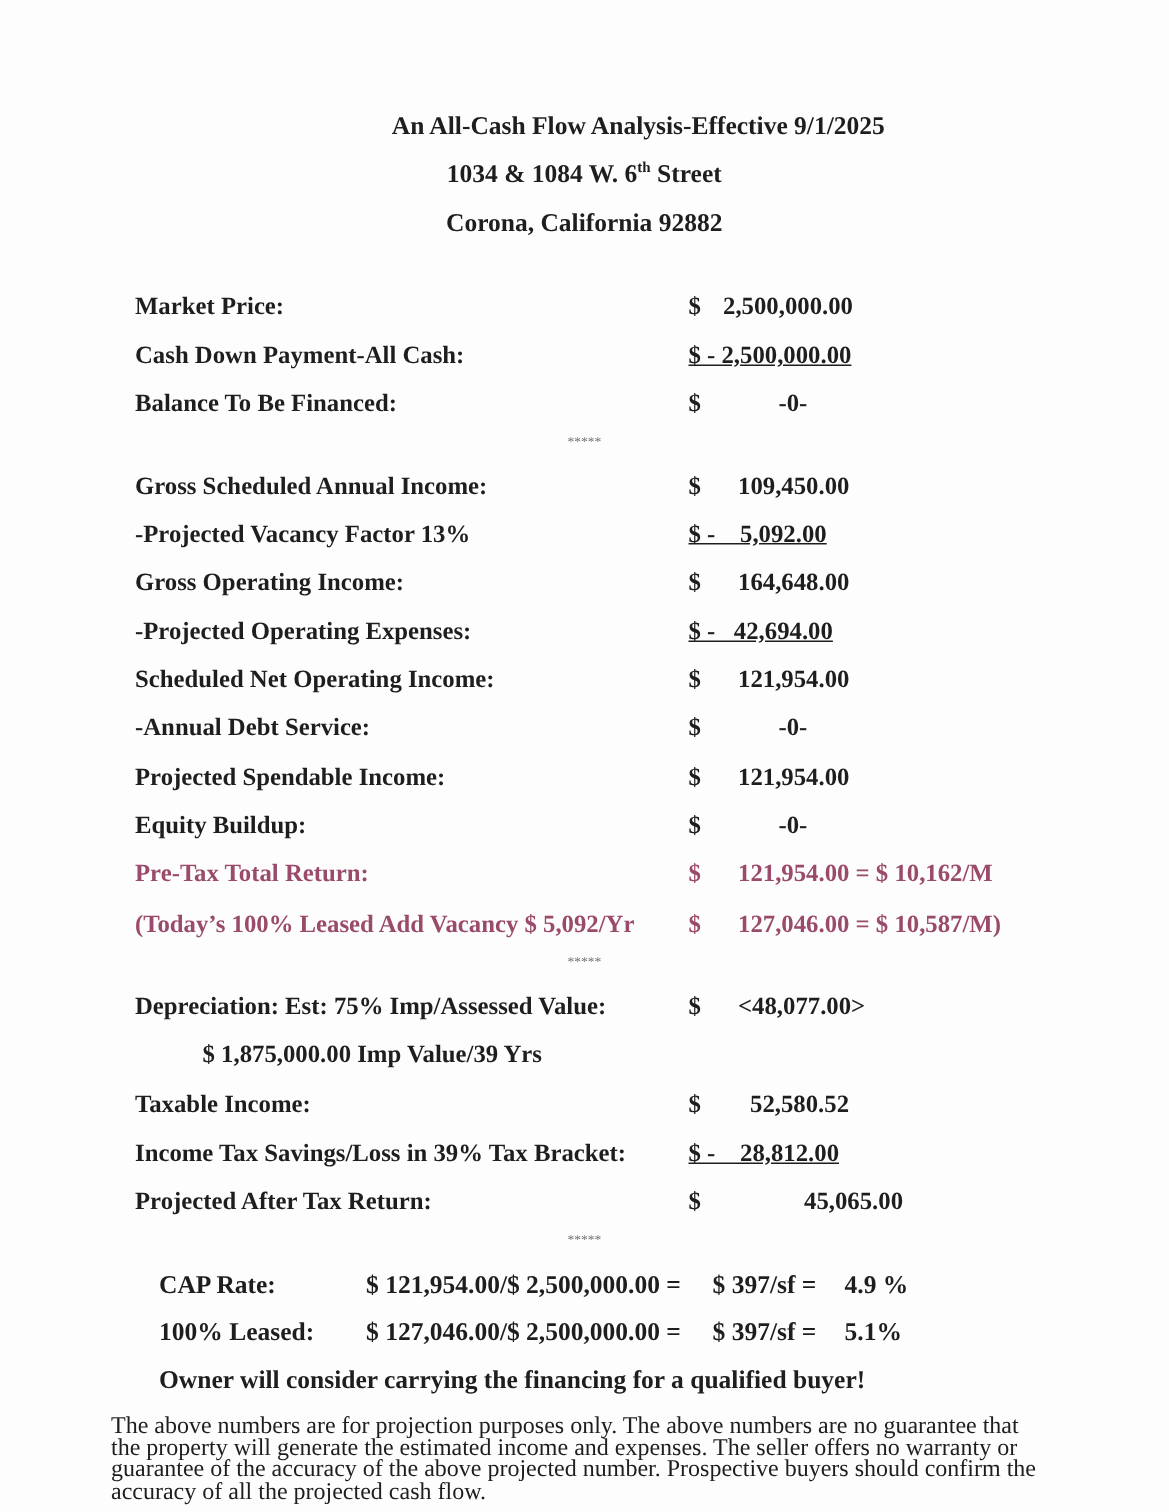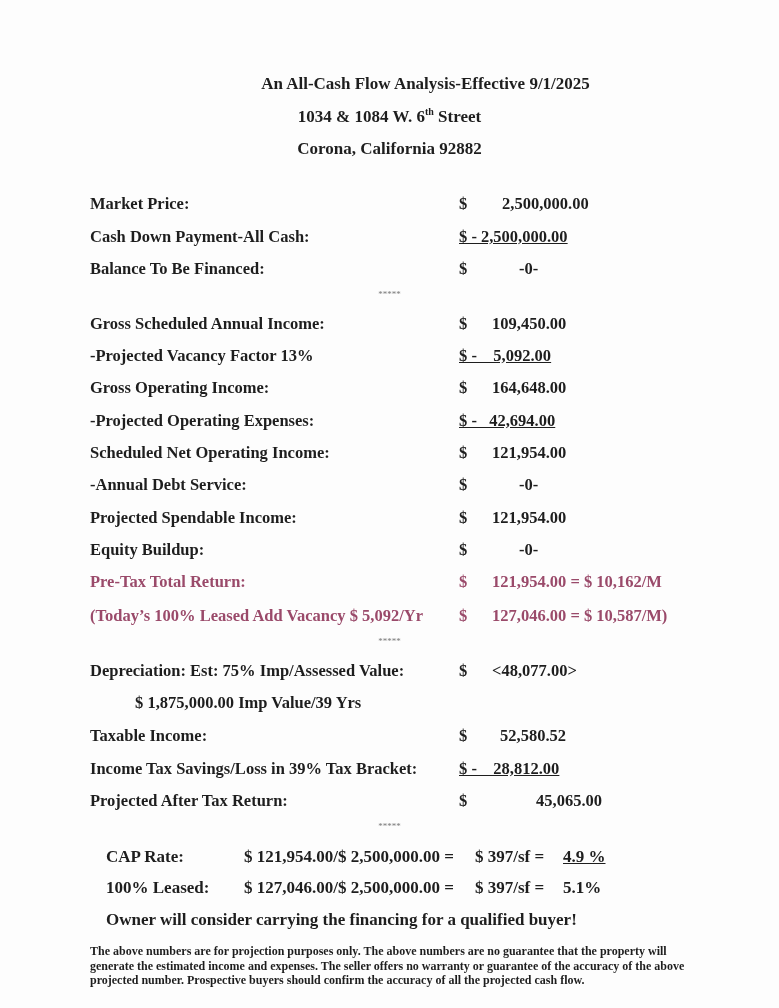--- a/index.html
+++ b/index.html
@@ -9,34 +9,34 @@
   }
   .title { position: absolute; left: 0; width: 779px; text-align: center; font-weight: bold; font-size: 17px; }
   .row { position: absolute; left: 90px; font-weight: bold; font-size: 16.5px; white-space: nowrap; }
   .lbl { position: absolute; left: 0; }
   .dol { position: absolute; }
   .amt { position: absolute; white-space: nowrap; }
   .u { text-decoration: underline; }
   .red { color: #9a4a6a; }
   .stars { position: absolute; left: 0; width: 779px; text-align: center; font-size: 9px; color: #777; letter-spacing: 0; }
   .cap { position: absolute; left: 106px; font-weight: bold; font-size: 17px; white-space: nowrap; }
-  .disc { position: absolute; left: 90px; width: 620px; font-weight: bold; font-size: 12px; line-height: 14.5px; }
+  .disc { position: absolute; left: 74px; width: 620px; font-weight: normal; font-size: 16px; line-height: 14.5px; }
   sup { font-size: 10px; }
 </style>
 </head>
 <body>
 
 <div class="title" style="top:74px;margin-left:36px;">An All-Cash Flow Analysis-Effective 9/1/2025</div>
 <div class="title" style="top:106px;text-align:center;"><span>1034 &amp; 1084 W. 6</span><sup>th</sup><span> Street</span></div>
 <div class="title" style="top:139px;">Corona, California 92882</div>
 
 <div class="row" style="top:194px;">
   <span class="lbl">Market Price:</span>
   <span class="dol" style="left:369px;">$</span>
-  <span class="amt" style="left:412px;">2,500,000.00</span>
+  <span class="amt" style="left:392px;">2,500,000.00</span>
 </div>
 <div class="row" style="top:227px;">
   <span class="lbl">Cash Down Payment-All Cash:</span>
   <span class="amt u" style="left:369px;">$ - 2,500,000.00</span>
 </div>
 <div class="row" style="top:259px;">
   <span class="lbl">Balance To Be Financed:</span>
   <span class="dol" style="left:369px;">$</span>
   <span class="amt" style="left:429px;">-0-</span>
 </div>
@@ -113,21 +113,21 @@
   <span class="lbl">Projected After Tax Return:</span>
   <span class="dol" style="left:369px;">$</span>
   <span class="amt" style="left:410px;margin-left:36px;">45,065.00</span>
 </div>
 <div class="stars" style="top:821px;">*****</div>
 
 <div class="cap" style="top:847px;">
   <span style="position:absolute;left:0;">CAP Rate:</span>
   <span style="position:absolute;left:138px;">$ 121,954.00/$ 2,500,000.00 =</span>
   <span style="position:absolute;left:369px;">$ 397/sf =</span>
-  <span style="position:absolute;left:457px;text-decoration:underline;">4.9 %</span>
+  <span style="position:absolute;left:457px;">4.9 %</span>
 </div>
 <div class="cap" style="top:878px;">
   <span style="position:absolute;left:0;">100% Leased:</span>
   <span style="position:absolute;left:138px;">$ 127,046.00/$ 2,500,000.00 =</span>
   <span style="position:absolute;left:369px;">$ 397/sf =</span>
   <span style="position:absolute;left:457px;">5.1%</span>
 </div>
 <div class="cap" style="top:910px;">Owner will consider carrying the financing for a qualified buyer!</div>
 
 <div class="disc" style="top:944px;">The above numbers are for projection purposes only. The above numbers are no guarantee that the property will generate the estimated income and expenses. The seller offers no warranty or guarantee of the accuracy of the above projected number. Prospective buyers should confirm the accuracy of all the projected cash flow.</div>

